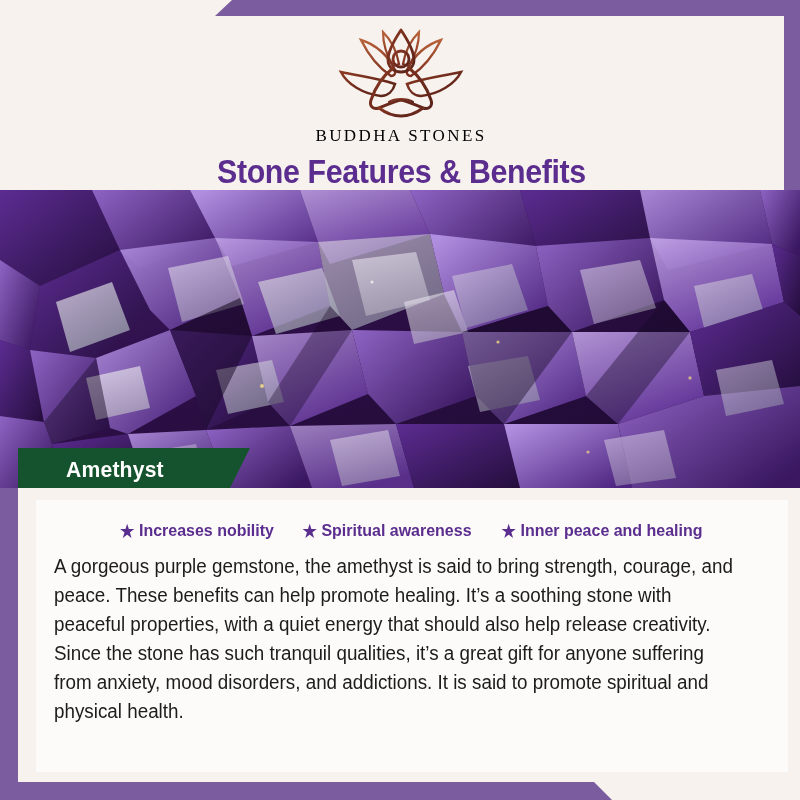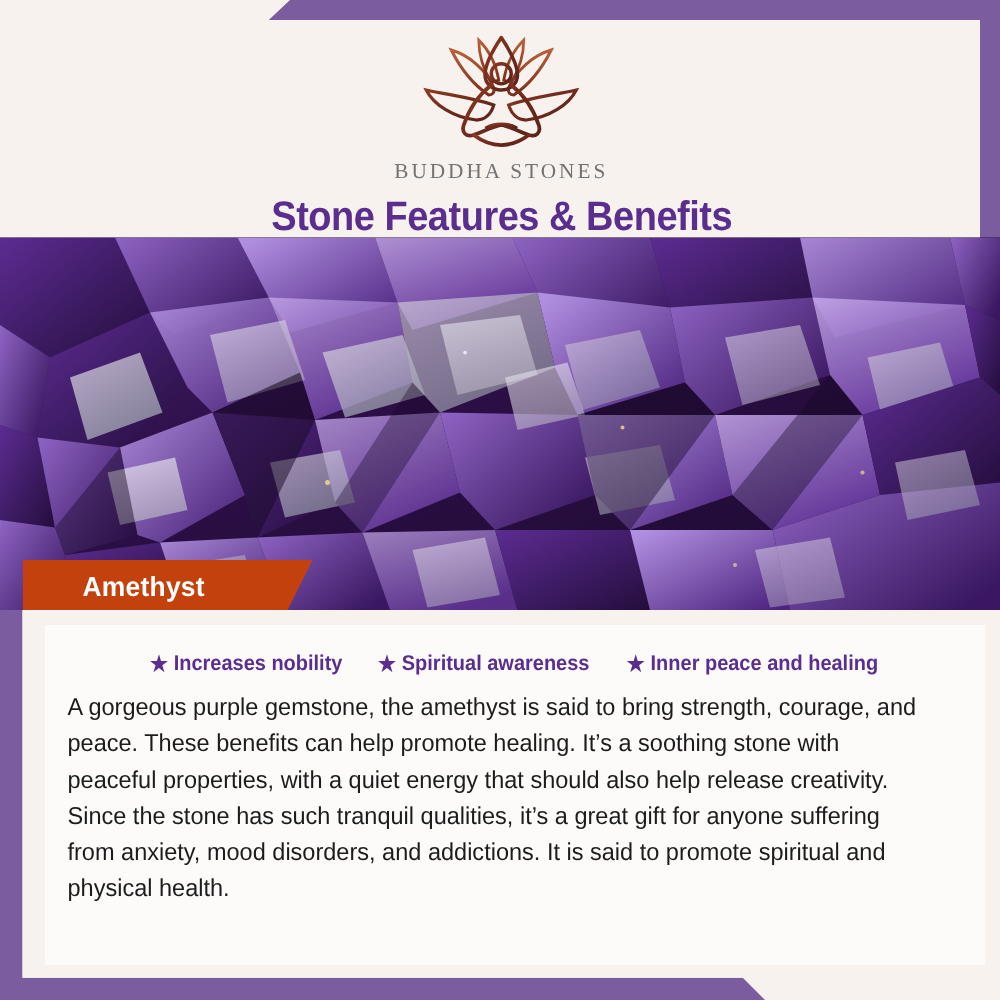--- a/index.html
+++ b/index.html
@@ -74,21 +74,21 @@
     display: flex;
     flex-direction: column;
     align-items: center;
   }
   #logo-mark { display:block; }
   #brand-name {
     margin-top: 4px;
     font-family: "Liberation Serif", serif;
     font-size: 17px;
     letter-spacing: 2.4px;
-    color: #737373;
+    color: #000000;
     font-weight: 400;
   }
   #headline {
     margin-top: 7px;
     font-size: 33px;
     font-weight: 800;
     color: #5b2d8e;
     letter-spacing: -0.4px;
     font-family: "Liberation Sans", sans-serif;
     transform: scaleX(0.92);
@@ -106,21 +106,21 @@
   }
   #photo svg { display: block; }
 
   
   #stone-banner {
     position: absolute;
     left: 18px;
     top: 448px;
     width: 232px;
     height: 44px;
-    background: #c2410c;
+    background: #14532d;
     clip-path: polygon(0 0, 232px 0, 212px 40px, 0 40px);
     display: flex;
     align-items: center;
   }
   #stone-name {
     margin-left: 46px;
     color: #ffffff;
     font-size: 22px;
     font-weight: 700;
     letter-spacing: 0.2px;

